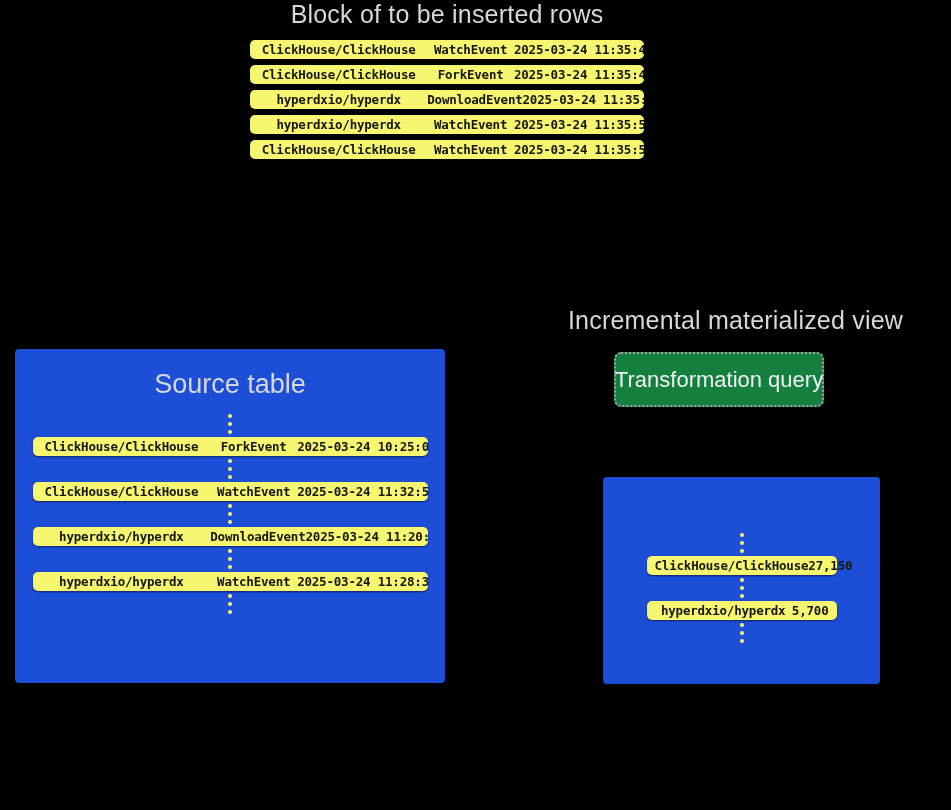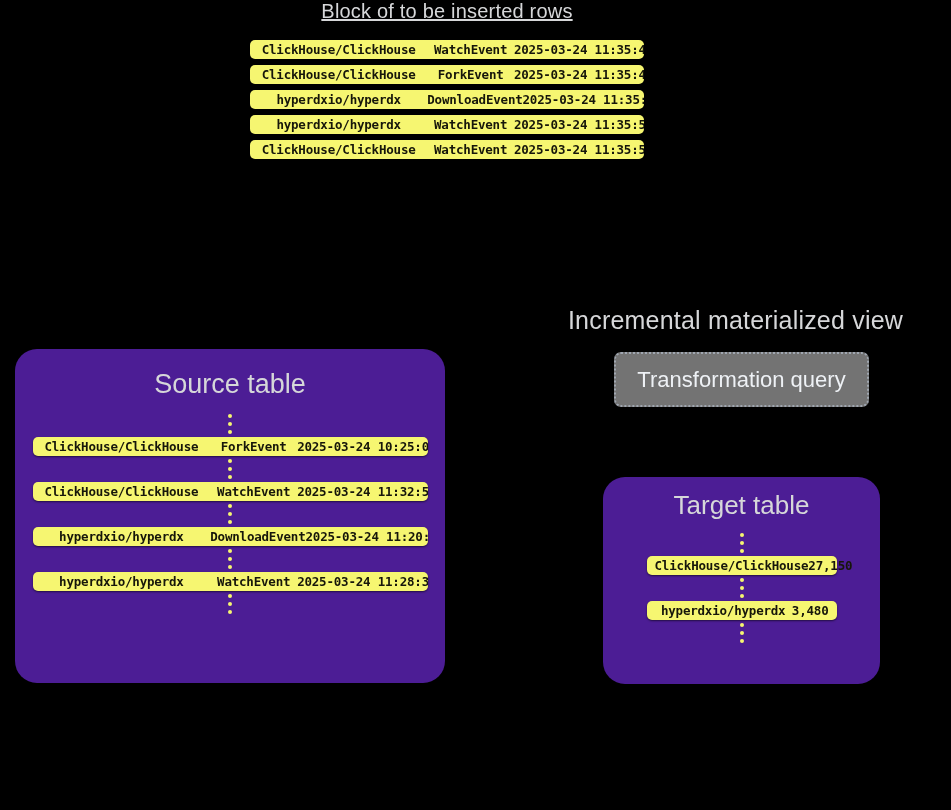--- a/index.html
+++ b/index.html
@@ -54,29 +54,28 @@
     position: absolute;
     left: 250px;
     top: 40px;
     width: 394px;
   }
   #block-panel .row { margin-bottom: 6px; }
   #block-title {
     left: 250px;
     top: 0px;
     width: 394px;
-    font-size: 20px;
-    text-decoration: underline;
+    font-size: 25px;
   }
 
   
   .panel {
     position: absolute;
-    background: #4c1d95;
-    border-radius: 22px;
+    background: #1d4ed8;
+    border-radius: 4px;
     box-shadow: 0 2px 6px rgba(0,0,0,0.6);
   }
   #source-panel { left: 15px;  top: 349px; width: 430px; height: 334px; }
   #target-panel { left: 603px; top: 477px; width: 277px; height: 207px; }
 
   .panel-title {
     position: absolute;
     left: 0; right: 0;
     text-align: center;
     color: #d6d7d9;
@@ -149,23 +148,23 @@
   #mv-title {
     left: 520px;
     top: 306px;
     width: 431px;
     font-size: 25px;
   }
   #query-box {
     position: absolute;
     left: 614px;
     top: 352px;
-    width: 255px;
+    width: 210px;
     height: 55px;
-    background: #737373;
+    background: #15803d;
     border: 2px dotted #9fa6b0;
     border-radius: 7px;
     display: flex;
     align-items: center;
     justify-content: center;
     box-shadow: 0 2px 5px rgba(0,0,0,0.5);
     text-align: center;
   }
   #query-box span {
     color: #eef1f5;
@@ -284,21 +283,20 @@
   </div>
 </div>
 
 <div class="heading" id="mv-title">Incremental materialized view</div>
 
 <div id="query-box">
   <span>Transformation query</span>
 </div>
 
 <div class="panel" id="target-panel">
-  <div class="panel-title">Target table</div>
 
   <div id="target-stack">
 
     <div class="vdots">
         <i></i>
         <i></i>
         <i></i>
       </div>
 
     <div class="trow">
@@ -307,21 +305,21 @@
     </div>
 
     <div class="vdots">
         <i></i>
         <i></i>
         <i></i>
       </div>
 
     <div class="trow">
       <span class="t-repo">hyperdxio/hyperdx</span>
-      <span class="t-count">3,480</span>
+      <span class="t-count">5,700</span>
     </div>
 
     <div class="vdots">
         <i></i>
         <i></i>
         <i></i>
       </div>
 
   </div>
 </div>

